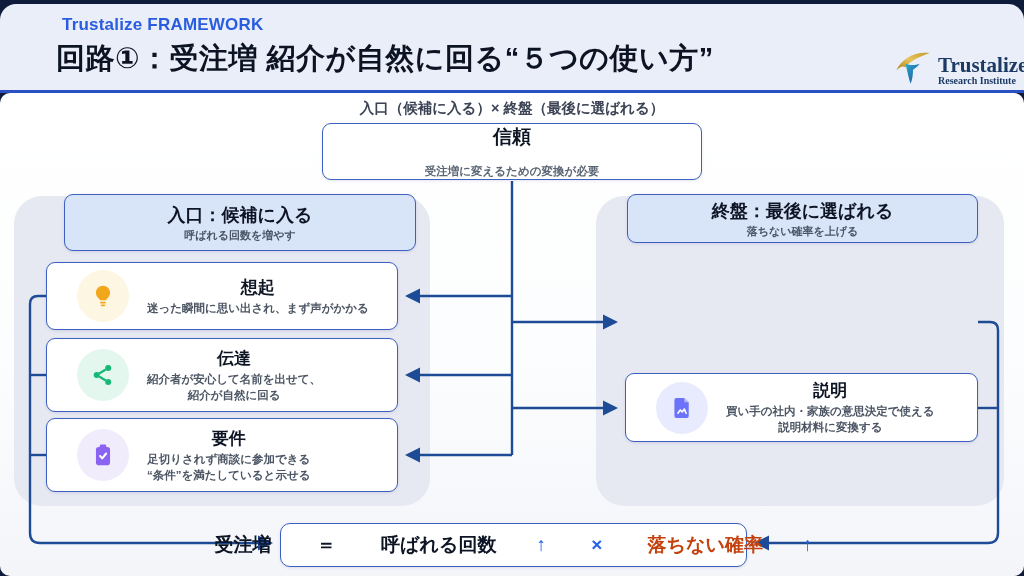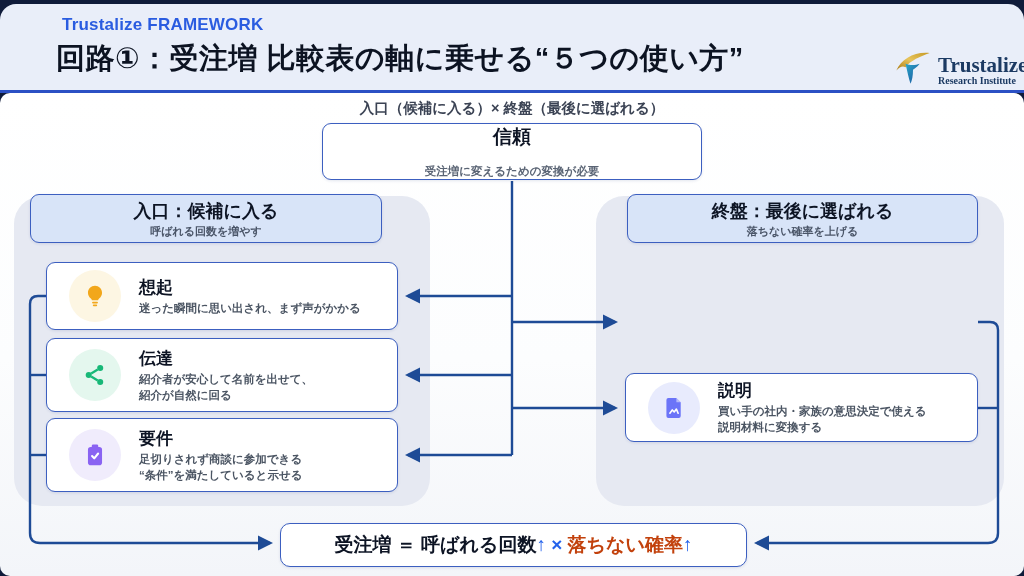--- a/index.html
+++ b/index.html
@@ -28,34 +28,34 @@
   .abs { position:absolute; }
 
   .top-label { left:212px; top:6px; width:600px; text-align:center;
                font-size:14.5px; font-weight:bold; color:#3b4354; }
 
   .panel { background:#e6e9f2; border-radius:28px; }
   .panel-left  { left:14px;  top:103px; width:416px; height:310px; }
   .panel-right { left:596px; top:103px; width:408px; height:310px; }
 
   .bluebox { background:#ffffff; border:1.6px solid #3c5fc0; border-radius:9px;
-             box-shadow:0 1px 3px rgba(30,60,120,.12); }
+             box-shadow:0 1px 3px rgba(30,60,120,.12);gap:40px; }
   .trust-box { left:322px; top:30px; width:380px; height:57px; display:flex;
                flex-direction:column; align-items:center; justify-content:space-between; gap:2px; }
   .trust-title { font-size:19px; font-weight:800; color:#0d1424; }
   .trust-sub   { font-size:11.5px; font-weight:bold; color:#5a6474; }
 
   .sec-header { background:#d8e4f8; display:flex; flex-direction:column; align-items:center;
                 justify-content:center; gap:1px; }
-  .sec-header-left  { left:30px;  top:101px; width:352px; height:49px;text-align:right; }
+  .sec-header-left  { left:64px;  top:101px; width:352px; height:57px;text-align:right; }
   .sec-header-right { left:627px; top:101px; width:351px; height:49px; }
   .sec-title { font-size:18px; font-weight:800; color:#0d1424; }
   .sec-sub   { font-size:11px;  font-weight:bold; color:#4a5568; }
 
-  .card { display:flex; align-items:center; gap:18px; padding-left:22px; }
+  .card { display:flex; align-items:center; gap:18px; padding-left:30px;text-align:center; }
   .icon-circle { width:52px; height:52px; border-radius:50%; flex:0 0 52px;
                  display:flex; align-items:center; justify-content:center; }
   .card-title { font-size:17px; font-weight:800; color:#0d1424; margin-bottom:2px; }
   .card-desc  { font-size:11.5px; font-weight:bold; color:#4b5563; line-height:1.35;
                 white-space:pre-line; }
 
   .card-1 { left:46px;  top:169px; width:352px; height:68px; }
   .card-2 { left:46px;  top:245px; width:352px; height:74px; }
   .card-3 { left:46px;  top:325px; width:352px; height:74px; }
   .card-4 { left:625px; top:195px; width:353px; height:69px; }
@@ -67,21 +67,21 @@
 
   .connectors { position:absolute; left:0; top:0; width:1024px; height:483px; pointer-events:none; }
 </style>
 </head>
 <body>
 
 <div class="slide">
 
   <header class="header">
     <div class="brand">Trustalize FRAMEWORK</div>
-    <div class="title">回路①：受注増 比較表の軸に乗せる“５つの使い方”</div>
+    <div class="title">回路①：受注増 紹介が自然に回る“５つの使い方”</div>
     <div class="logo">
       <span>
         <svg width="40" height="40" viewBox="0 0 48 48">
           <defs>
             <linearGradient id="gold" x1="0" y1="1" x2="1" y2="0">
               <stop offset="0" stop-color="#a9770e"></stop>
                 <stop offset=".5" stop-color="#e7c45c"></stop>
                 <stop offset="1" stop-color="#c69a25"></stop>
             </linearGradient>
             <linearGradient id="blu" x1="0" y1="0" x2="1" y2="1">

